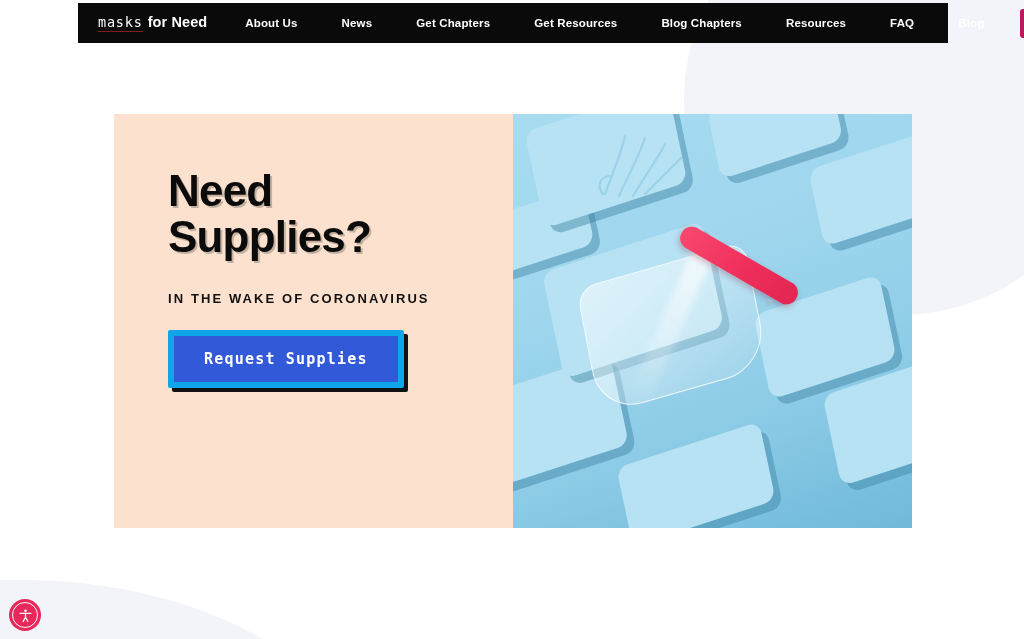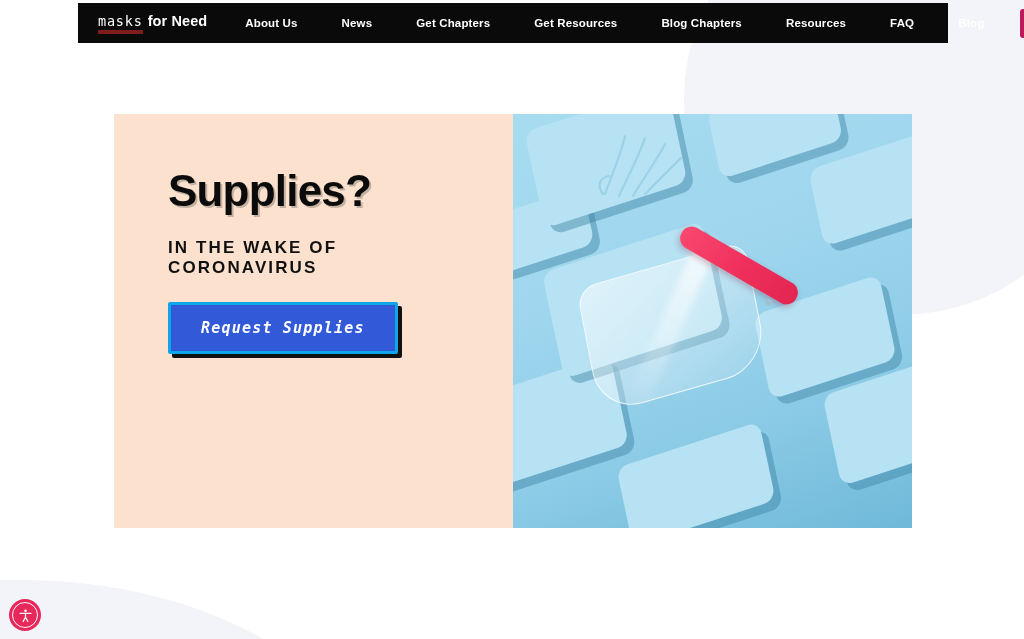--- a/index.html
+++ b/index.html
@@ -60,21 +60,21 @@
     margin-left: 20px;
     margin-right: 38px;
     white-space: nowrap;
     cursor: pointer;
   }
   .brand-mono {
     font-family: "DejaVu Sans Mono", monospace;
     color: #ffffff;
     font-size: 13.5px;
     letter-spacing: 0.8px;
-    border-bottom: 4px solid #7f1d1d;
+    border-bottom: 1px solid #7f1d1d;
     padding-bottom: 1px;
   }
   .brand-rest {
     font-family: "Liberation Sans", sans-serif;
     color: #ffffff;
     font-size: 14.5px;
     font-weight: bold;
     margin-left: 5px;
     letter-spacing: 0.1px;
   }
@@ -129,22 +129,22 @@
     font-family: "Liberation Sans", sans-serif;
     font-size: 44px;
     font-weight: bold;
     line-height: 1.05;
     color: #0b0b0b;
     letter-spacing: -0.8px;
     text-shadow: 2px 2px 0 rgba(0,0,0,0.22);
   }
   .hero-title span { display: block; }
   .hero-eyebrow {
-    margin-top: 24px;
-    font-size: 17px;
+    margin-top: 31px;
+    font-size: 13px;
     font-weight: bold;
     letter-spacing: 2.1px;
     color: #111111;
   }
   .hero-body {
     margin-top: 12px;
     font-size: 13.2px;
     line-height: 1.66;
     color: #1a1a1a;
     max-width: 290px;
@@ -154,26 +154,25 @@
   }
   .cta-btn {
     display: inline-block;
     background: #3259d8;
     color: #ffffff;
     font-family: "DejaVu Sans Mono", monospace;
     font-size: 15px;
     font-weight: bold;
     letter-spacing: 1.2px;
     padding: 14px 30px;
-    border: 3px solid #0ea5e9;
+    border: 6px solid #0ea5e9;
     border-radius: 2px;
     box-shadow: 4px 4px 0 #111111;
     cursor: pointer;
     white-space: nowrap;
-    font-style: italic;
   }
 
   
   .hero-right {
     width: 399px;
     position: relative;
     overflow: hidden;
     background: linear-gradient(160deg, #a7dcf0 0%, #9fd6ee 38%, #8ccbe6 70%, #6fb9d9 100%);
   }
   .hero-right .slab {
@@ -288,20 +287,21 @@
     <a class="nav-link">Blog</a>
   </div>
 
   <button class="donate-btn">Donate</button>
 </nav>
 
 <section class="hero">
 
   <div class="hero-left">
     <h1 class="hero-title">
+      <span>Need</span>
       <span>Supplies?</span>
     </h1>
 
     <div class="hero-eyebrow">IN THE WAKE OF CORONAVIRUS</div>
 
 
     <div class="cta-wrap">
       <a class="cta-btn">Request Supplies</a>
     </div>
   </div>

